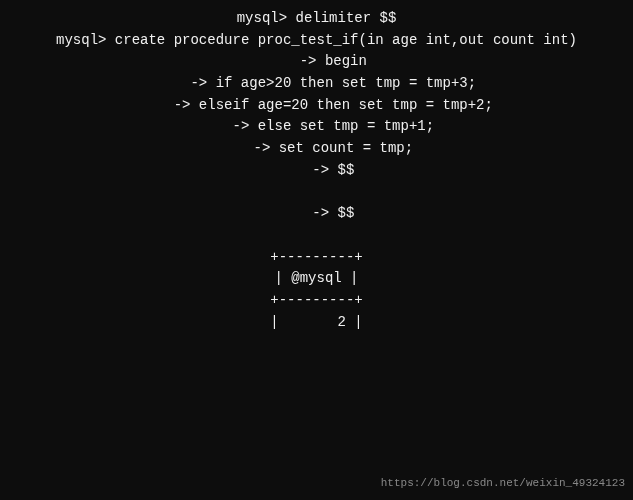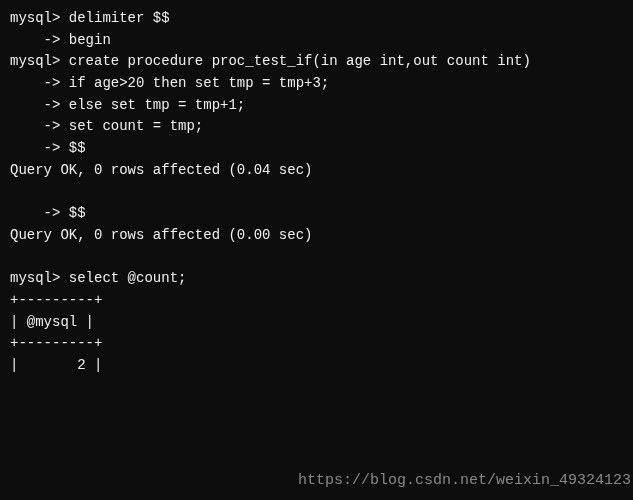--- a/index.html
+++ b/index.html
@@ -1,18 +1,19 @@
 <!DOCTYPE html>
 <html><head>
   <meta charset="utf-8">
   <style>
     * {
       margin: 0;
       padding: 0;
       box-sizing: border-box;
+      text-align: center;
     }
     body {
       background-color: #0a0a0a;
       width: 633px;
       height: 500px;
       overflow: hidden;
       font-family: 'Courier New', Courier, monospace;
       font-size: 14px;
       color: #f0f0f0;
     }
@@ -36,46 +37,44 @@
     }
     .query-ok {
       color: #f0f0f0;
     }
     .table-border {
       color: #f0f0f0;
     }
     .footer-right {
       position: absolute;
       bottom: 8px;
-      right: 2px;
+      right: 8px;
       color: #888888;
-      font-size: 15px;
+      font-size: 11px;
     }
     .empty-line {
       height: 1.55em;
       display: block;
     }
   </style>
 </head>
 <body>
 
 <div class="terminal">
   <div id="lines-container">
       <span class="line prompt">mysql&gt; delimiter $$</span>
+      <span class="line prompt">mysql&gt; create procedure proc_test_if(in age int,out count int)</span>
       <span class="line continuation">    -&gt; begin</span>
-      <span class="line prompt">mysql&gt; create procedure proc_test_if(in age int,out count int)</span>
       <span class="line continuation">    -&gt; if age&gt;20 then set tmp = tmp+3;</span>
+      <span class="line continuation">    -&gt; elseif age=20 then set tmp = tmp+2;</span>
       <span class="line continuation">    -&gt; else set tmp = tmp+1;</span>
       <span class="line continuation">    -&gt; set count = tmp;</span>
       <span class="line continuation">    -&gt; $$</span>
-      <span class="line query-ok">Query OK, 0 rows affected (0.04 sec)</span>
       <span class="empty-line"></span>
       <span class="line continuation">    -&gt; $$</span>
-      <span class="line query-ok">Query OK, 0 rows affected (0.00 sec)</span>
       <span class="empty-line"></span>
-      <span class="line prompt">mysql&gt; select @count;</span>
       <span class="line table-border">+---------+</span>
       <span class="line table-header">| @mysql |</span>
       <span class="line table-border">+---------+</span>
       <span class="line table-data">|       2 |</span>
     </div>
   <div class="footer-right">https://blog.csdn.net/weixin_49324123</div>
 </div>
 
 </body></html>

